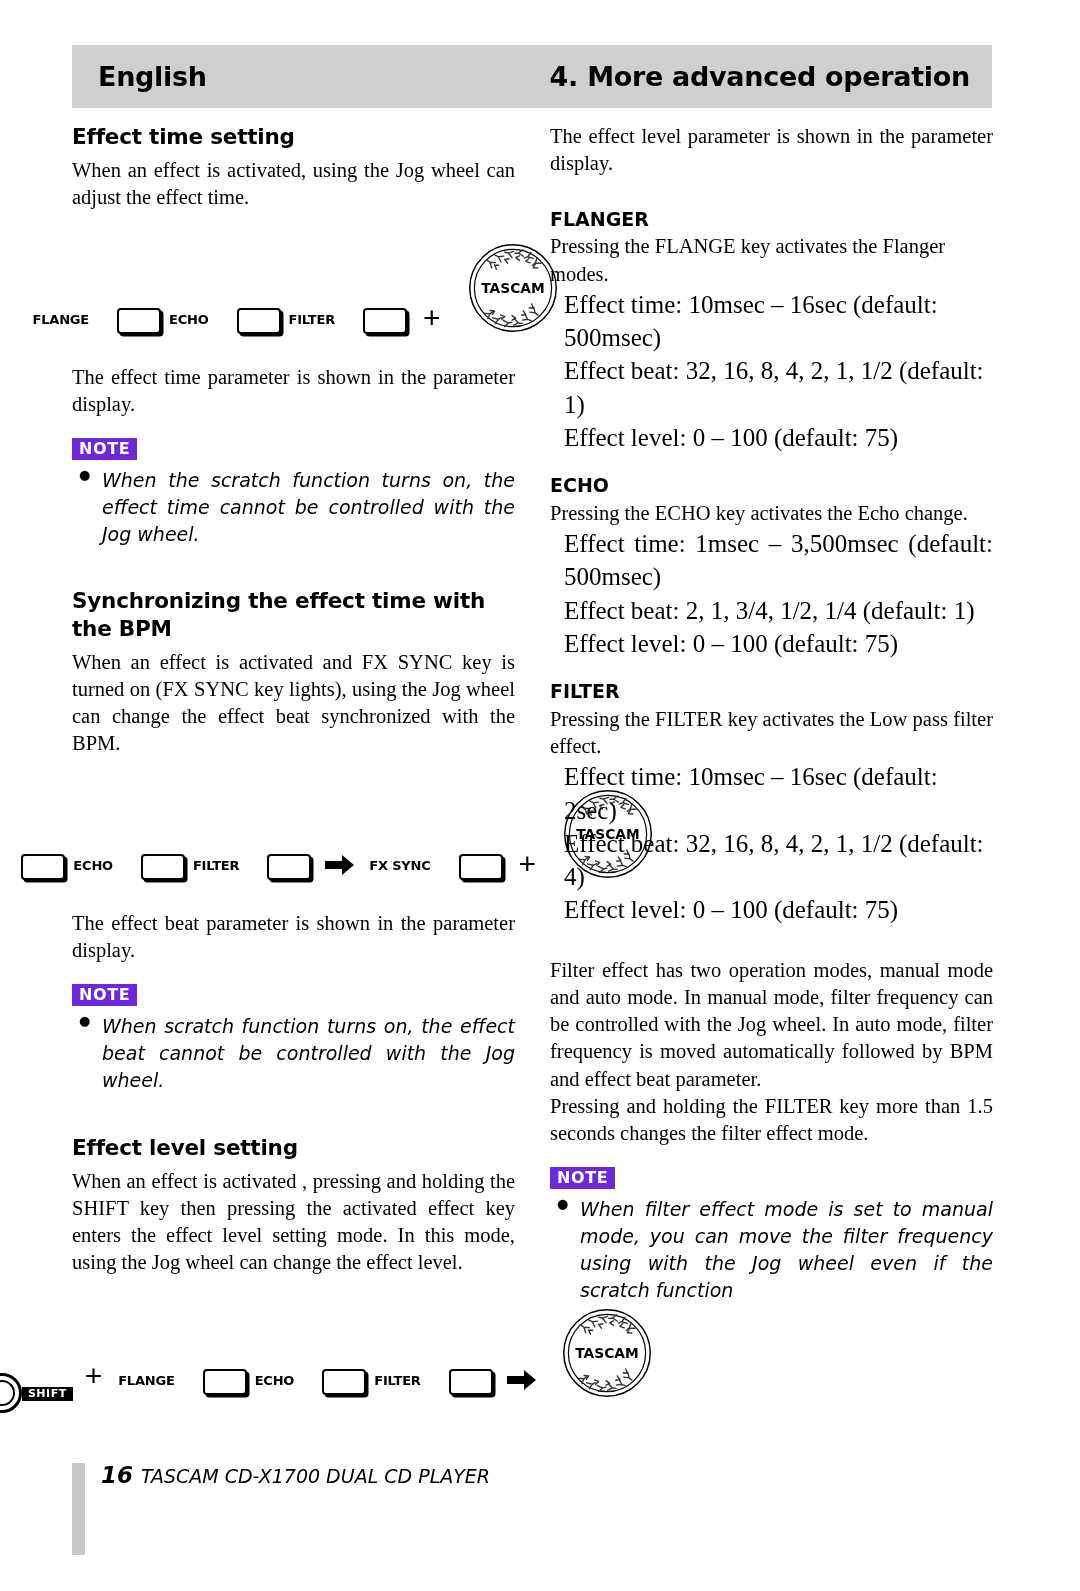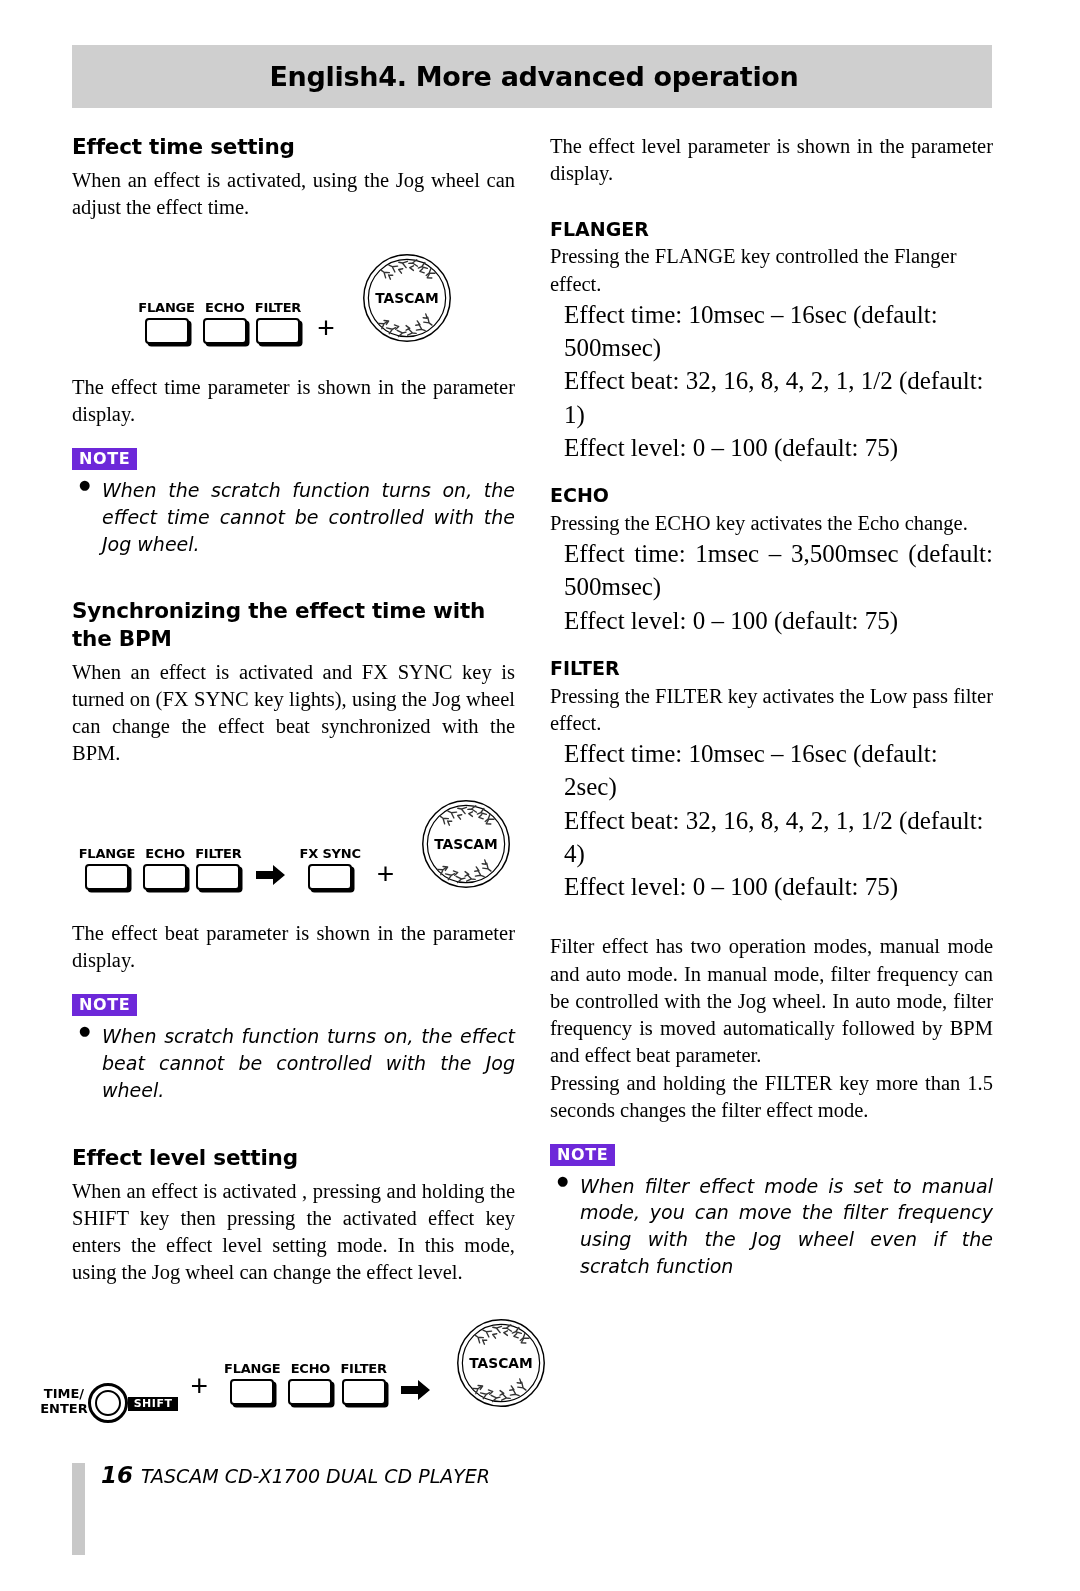--- a/index.html
+++ b/index.html
@@ -19,37 +19,37 @@
   
   .header-band {
     position: absolute;
     left: 72px;
     top: 45px;
     width: 920px;
     height: 63px;
     background: #cfcfcf;
     display: flex;
     align-items: center;
-    justify-content: center;
+    justify-content: space-between;
     box-sizing: border-box;
     padding: 0 22px 0 26px;
   }
   .header-left, .header-right {
     font-family: "DejaVu Sans", sans-serif;
     font-weight: bold;
     font-size: 27px;
     letter-spacing: -0.3px;
     color: #000;
   }
   .header-right { font-size: 27px; }
 
   
   .col {
     position: absolute;
-    top: 133px;
+    top: 123px;
     width: 443px;
   }
   .col-left  { left: 72px; }
   .col-right { left: 550px; }
 
   h2.sec {
     font-family: "DejaVu Sans", sans-serif;
     font-weight: bold;
     font-size: 21.5px;
     margin: 0 0 7px 0;
@@ -123,23 +123,24 @@
   }
 
   
   .diagram {
     display: flex;
     align-items: flex-end;
     justify-content: center;
   }
   .key-unit {
     display: flex;
-    flex-direction: column;
+    flex-direction: row;
     align-items: center;
     margin: 0 4px;
+    gap: 28px;
   }
   .key-label {
     font-family: "DejaVu Sans", sans-serif;
     font-weight: bold;
     font-size: 13px;
     letter-spacing: -0.2px;
     margin-bottom: 3px;
     white-space: nowrap;
   }
   .key-box {
@@ -589,30 +590,31 @@
 
 </div>
 
 <div class="col col-right">
 
   <p class="body">The effect level parameter is shown in the parameter display.</p>
 
   <div class="gap-l"></div>
 
   <h3 class="sub">FLANGER</h3>
-  <p class="body nojust">Pressing the FLANGE key controlled the Flanger effect.</p>
+  <p class="body nojust">Pressing the FLANGE key activates the Flanger modes.</p>
   <div class="spec nojust">Effect time:   10msec – 16sec (default: 500msec)</div>
   <div class="spec nojust">Effect beat:   32, 16, 8, 4, 2, 1, 1/2 (default: 1)</div>
   <div class="spec nojust">Effect level:  0 – 100 (default: 75)</div>
 
   <div class="gap-m"></div>
 
   <h3 class="sub">ECHO</h3>
   <p class="body nojust">Pressing the ECHO key activates the Echo change.</p>
   <div class="spec">Effect time:  1msec   –   3,500msec   (default: 500msec)</div>
+  <div class="spec nojust">Effect beat:   2, 1, 3/4, 1/2, 1/4 (default: 1)</div>
   <div class="spec nojust">Effect level:  0 – 100 (default: 75)</div>
 
   <div class="gap-m"></div>
 
   <h3 class="sub">FILTER</h3>
   <p class="body">Pressing the FILTER key activates the Low pass filter effect.</p>
   <div class="spec nojust">Effect time:   10msec – 16sec (default: 2sec)</div>
   <div class="spec nojust">Effect beat:   32, 16, 8, 4, 2, 1, 1/2 (default: 4)</div>
   <div class="spec nojust">Effect level:  0 – 100 (default: 75)</div>
 

